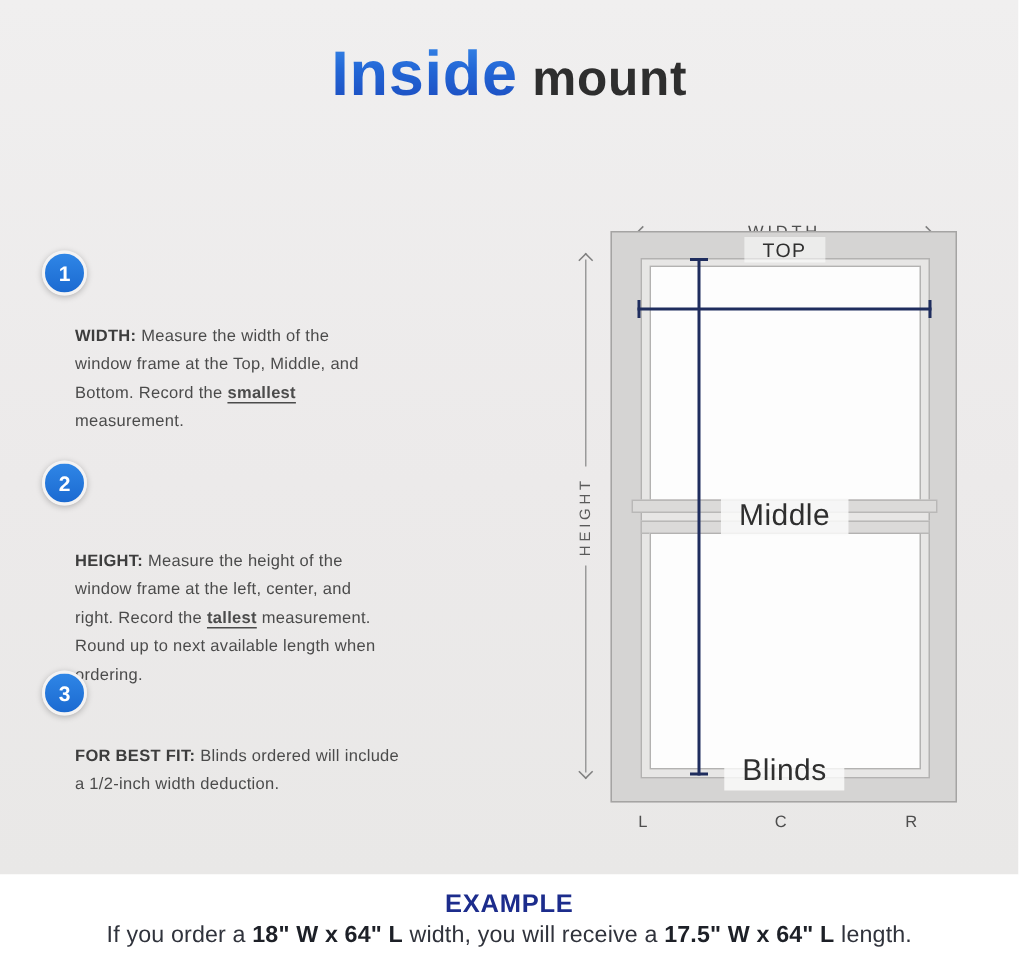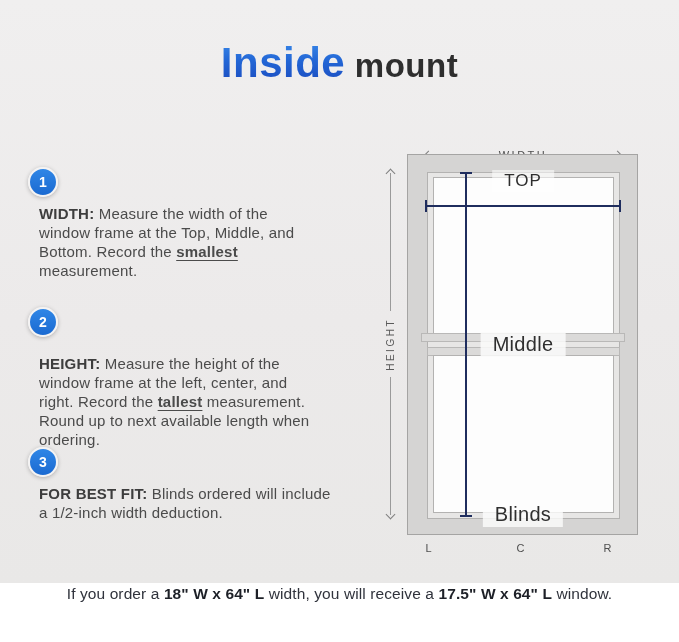--- a/index.html
+++ b/index.html
@@ -10,40 +10,40 @@
   }
   .bg{
     position:absolute;left:0;top:0;width:679px;height:583px;
     background:linear-gradient(180deg,#f0efef 0%,#eceaea 55%,#e9e8e7 100%);
   }
   
   .title{position:absolute;top:26px;left:0;width:679px;text-align:center;}
   .title-line1{
     font-size:33px;font-weight:600;color:#3b3b3b;letter-spacing:.5px;line-height:38px;
   }
-  .title-line2{line-height:44px;margin-top:15px;}
+  .title-line2{line-height:44px;margin-top:1px;}
   .title-accent{
     font-size:42px;font-weight:700;letter-spacing:.5px;
     background:linear-gradient(180deg,#3a8bea 0%,#2367d6 45%,#1a49bd 100%);
     -webkit-background-clip:text;background-clip:text;color:transparent;
     vertical-align:baseline;
   }
   .title-rest{font-size:33px;font-weight:600;color:#2e2e2e;letter-spacing:.5px;}
   
   .step-circle{
     position:absolute;width:26px;height:26px;border-radius:50%;
     background:linear-gradient(180deg,#2f86e6 0%,#1b6ad1 100%);
     border:2px solid #f4f3f3;box-shadow:0 1px 4px rgba(0,0,0,.25);
     color:#fff;font-size:14px;font-weight:700;
     display:flex;align-items:center;justify-content:center;
   }
   .c1{left:28px;top:167px;} .c2{left:28px;top:307px;} .c3{left:28px;top:447px;}
   .step-text{
-    position:absolute;left:39px;width:345px;margin:0;
-    font-size:15px;line-height:19px;color:#4b4b4b;letter-spacing:.2px;
+    position:absolute;left:39px;width:345px;margin:11px;
+    font-size:11px;line-height:19px;color:#4b4b4b;letter-spacing:.2px;
     white-space:pre-line;
   }
   .t1{top:204px;} .t2{top:354px;} .t3{top:484px;}
   .step-heading{font-weight:700;color:#3d3d3d;}
   .u{text-decoration:underline;text-underline-offset:3px;text-decoration-thickness:1px;font-weight:bold;}
   
   .win-casing{
     position:absolute;left:407px;top:154px;width:231px;height:381px;
     background:#d5d4d3;border:1px solid #a5a4a3;box-sizing:border-box;
   }
@@ -56,21 +56,21 @@
   .pane-lower{left:433px;top:355px;width:181px;height:158px;}
   .rail{position:absolute;background:#dbdad9;border:1px solid #b9b8b7;box-sizing:border-box;}
   .rail1{left:421px;top:333px;width:204px;height:9px;}
   .rail2{left:427px;top:347px;width:193px;height:9px;}
   
   .pos-label{
     position:absolute;transform:translateX(-50%);left:523px;
     font-size:20px;color:#2f2f2f;letter-spacing:.3px;
     padding:1px 12px;white-space:nowrap;
   }
-  .pos-top{top:170px;background:rgba(255,255,255,.55);letter-spacing:1px;font-size:17px;}
+  .pos-top{top:158px;background:rgba(255,255,255,.55);letter-spacing:1px;font-size:13px;}
   .pos-middle{top:332px;background:rgba(250,250,250,.85);}
   .pos-bottom{top:502px;background:rgba(252,252,252,.8);}
   
   .measure-h{position:absolute;left:425px;top:205px;width:196px;height:2px;background:#1f2d5e;}
   .measure-h .cap{position:absolute;width:2px;height:12px;top:-5px;background:#1f2d5e;}
   .measure-h .cap.left{left:0;} .measure-h .cap.right{right:0;}
   .measure-v{position:absolute;left:465px;top:172px;width:2px;height:345px;background:#1f2d5e;}
   .measure-v .cap{position:absolute;width:12px;height:2px;left:-5px;background:#1f2d5e;}
   .measure-v .cap.top{top:0;} .measure-v .cap.bottom{bottom:0;}
   
@@ -182,14 +182,15 @@
 <div class="pos-label pos-middle">Middle</div>
 <div class="pos-label pos-bottom">Blinds</div>
 
 <div class="lcr">
   <span class="m-l">L</span>
   <span class="m-c">C</span>
   <span class="m-r">R</span>
 </div>
 
 <div class="example">
-  <div class="example-text"><span>If you order a </span><b>18" W x 64" L</b><span> width, you will receive a </span><b>17.5" W x 64" L</b><span> window.</span></div>
+  <div class="example-heading">EXAMPLE</div>
+  <div class="example-text"><span>If you order a </span><b>18" W x 64" L</b><span> width, you will receive a </span><b>17.5" W x 64" L</b><span> length.</span></div>
 </div>
 
 </body></html>

